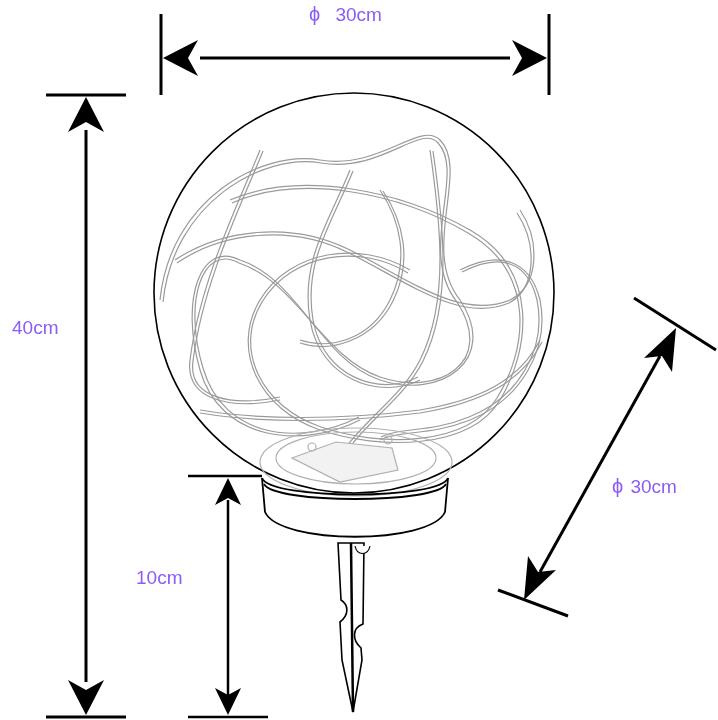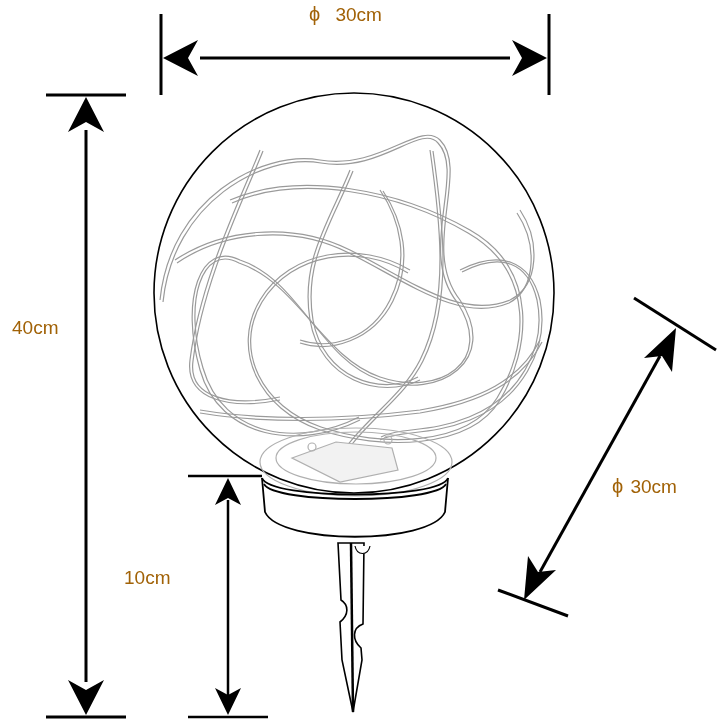--- a/index.html
+++ b/index.html
@@ -1,19 +1,19 @@
 <!DOCTYPE html>
 <html><head>
 <meta charset="utf-8">
 <style>
   html, body { margin: 0; padding: 0; background: #ffffff; }
   body { width: 718px; height: 720px; position: relative; overflow: hidden;
          font-family: "Liberation Sans", sans-serif; }
   svg { position: absolute; left: 0; top: 0; }
-  .lbl { position: absolute; font-size: 19px; color: #a16207; white-space: nowrap; line-height: 1; }
+  .lbl { position: absolute; font-size: 19px; color: #8b5cf6; white-space: nowrap; line-height: 1; }
   .phi { display: inline-block; font-size: 20px; }
 </style>
 </head>
 <body>
 
 <svg width="718" height="720" viewBox="0 0 718 720">
   <defs>
     <marker id="ah" viewBox="0 0 20 20" refX="19" refY="10" markerWidth="20" markerHeight="20" markerUnits="userSpaceOnUse" orient="auto">
       <path d="M0,0 L20,10 L0,20 L6,10 Z" fill="#000"></path>
     </marker>
@@ -97,18 +97,18 @@
   </g>
 </svg>
 
 <div class="lbl" style="left:309px; top:4px;">
   <span class="phi">ϕ</span>
   <span style="margin-left:10px;">30cm</span>
 </div>
 
 <div class="lbl" style="left:12px; top:318px;">40cm</div>
 
-<div class="lbl" style="left:124px; top:568px;">10cm</div>
+<div class="lbl" style="left:136px; top:568px;">10cm</div>
 
 <div class="lbl" style="left:612px; top:476px;">
   <span class="phi">ϕ</span>
   <span style="margin-left:2px;">30cm</span>
 </div>
 
 </body></html>

